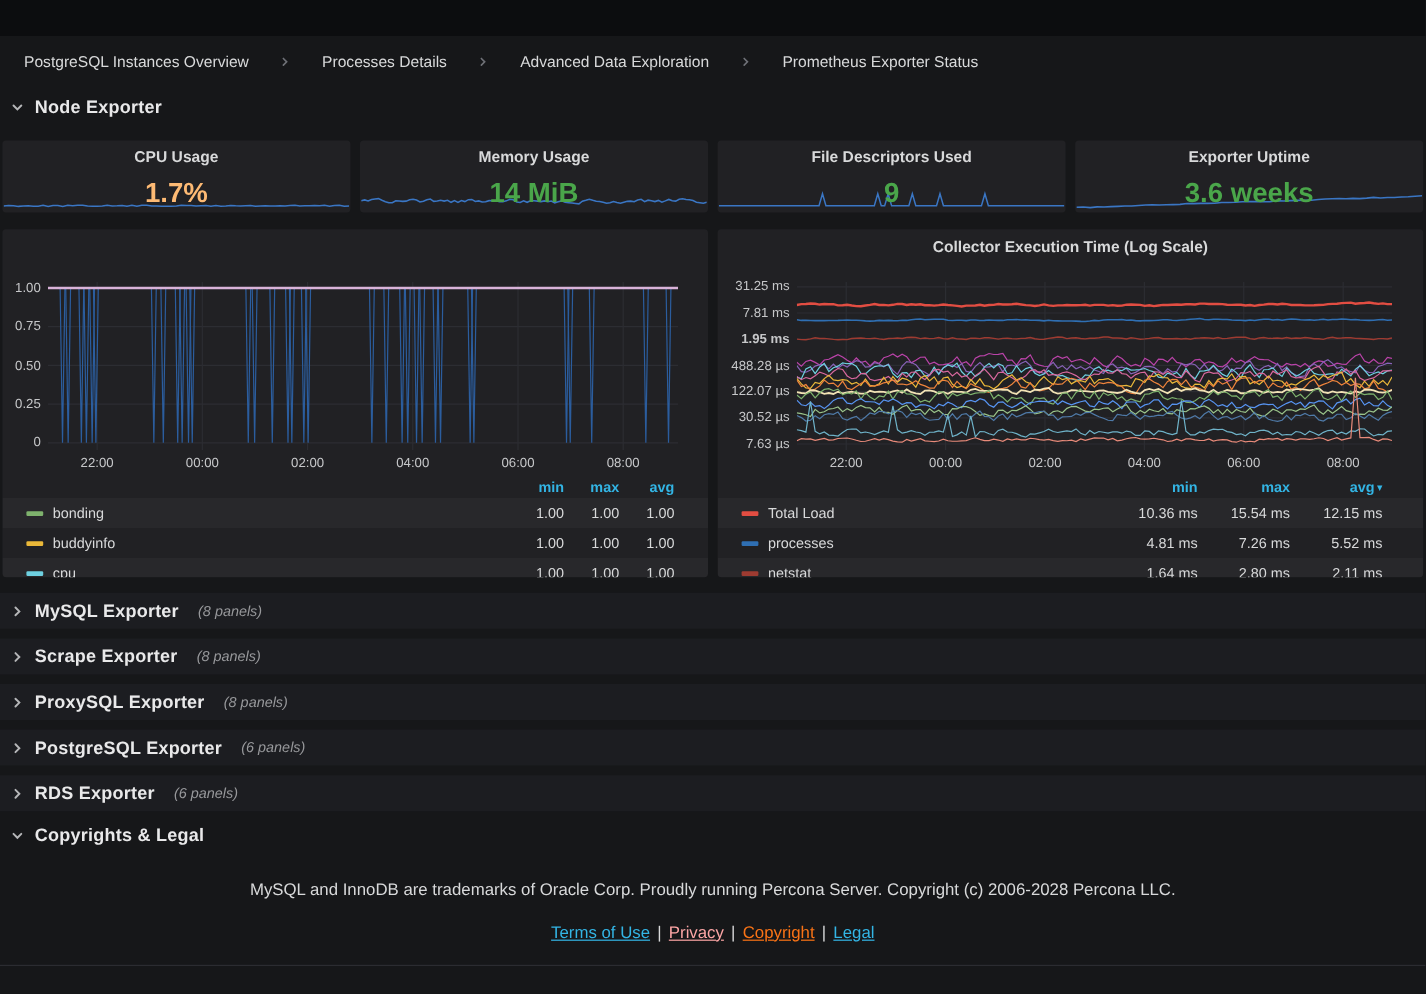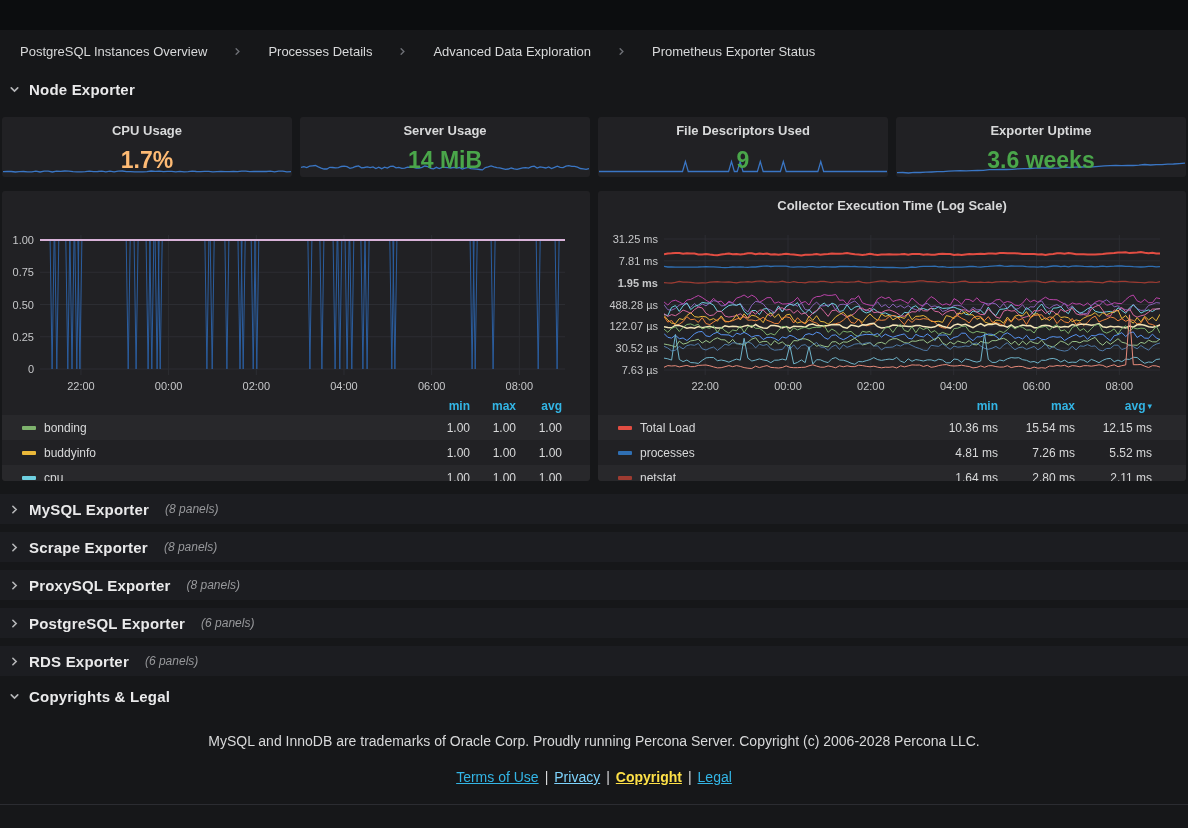--- a/index.html
+++ b/index.html
@@ -85,21 +85,21 @@
 
 <div class="stats-row">
   <div class="panel">
     <div class="stat-title">CPU Usage</div>
     <div class="stat-value" style="color: #fdba74;">1.7%</div>
     <svg class="spark" viewBox="0 0 300 24" preserveAspectRatio="none">
         <polyline points="0.0,19.6 4.3,19.3 8.6,19.5 12.9,20.0 17.1,19.7 21.4,19.5 25.7,19.9 30.0,19.9 34.3,19.1 38.6,20.0 42.9,19.2 47.1,19.2 51.4,20.0 55.7,19.1 60.0,19.4 64.3,19.0 68.6,19.1 72.9,19.7 77.1,19.9 81.4,19.8 85.7,19.7 90.0,19.1 94.3,19.6 98.6,19.5 102.9,19.2 107.1,19.9 111.4,19.1 115.7,19.8 120.0,19.1 124.3,19.0 128.6,19.7 132.9,19.7 137.1,19.9 141.4,19.8 145.7,19.8 150.0,19.7 154.3,19.0 158.6,19.3 162.9,19.2 167.1,19.7 171.4,19.4 175.7,19.3 180.0,19.8 184.3,19.3 188.6,19.9 192.9,19.6 197.1,19.2 201.4,19.5 205.7,19.6 210.0,19.4 214.3,19.3 218.6,19.8 222.9,19.6 227.1,19.4 231.4,19.7 235.7,19.6 240.0,19.4 244.3,19.6 248.6,19.2 252.9,19.1 257.1,19.6 261.4,19.5 265.7,19.5 270.0,19.3 274.3,19.5 278.6,19.1 282.9,19.8 287.1,19.2 291.4,19.1 295.7,19.9 300.0,19.6" fill="none" stroke="#3a76c4" stroke-width="1.3"></polyline>
       </svg>
   </div>
   <div class="panel">
-    <div class="stat-title">Server Usage</div>
+    <div class="stat-title">Memory Usage</div>
     <div class="stat-value" style="color: rgb(74, 166, 74);">14 MiB</div>
     <svg class="spark" viewBox="0 0 300 24" preserveAspectRatio="none">
         <polyline points="0.0,15.3 3.0,14.6 6.0,15.5 9.0,14.2 12.0,13.8 15.0,13.5 18.0,14.9 21.0,16.1 24.0,17.0 27.0,17.0 30.0,15.3 33.0,15.5 36.0,15.8 39.0,15.6 42.0,14.5 45.0,14.1 48.0,14.7 51.0,16.3 54.0,15.7 57.0,14.5 60.0,13.9 63.0,15.8 66.0,15.5 69.0,14.9 72.0,15.6 75.0,14.9 78.0,16.6 81.0,15.2 84.0,16.7 87.0,15.1 90.0,16.0 93.0,14.4 96.0,14.2 99.0,15.9 102.0,15.4 105.0,16.3 108.0,16.1 111.0,15.2 114.0,15.3 117.0,15.3 120.0,16.1 123.0,16.1 126.0,15.4 129.0,14.0 132.0,14.5 135.0,16.3 138.0,16.8 141.0,15.3 144.0,16.6 147.0,15.3 150.0,15.3 153.0,15.6 156.0,16.0 159.0,15.4 162.0,16.1 165.0,15.5 168.0,17.0 171.0,16.1 174.0,15.4 177.0,16.6 180.0,16.9 183.0,17.2 186.0,17.5 189.0,17.9 192.0,15.6 195.0,14.9 198.0,14.0 201.0,14.9 204.0,15.7 207.0,15.9 210.0,16.6 213.0,17.4 216.0,17.0 219.0,16.0 222.0,16.8 225.0,17.4 228.0,16.6 231.0,15.8 234.0,15.6 237.0,16.1 240.0,14.7 243.0,14.1 246.0,16.1 249.0,14.8 252.0,15.3 255.0,16.0 258.0,15.0 261.0,16.5 264.0,15.4 267.0,14.2 270.0,15.3 273.0,15.6 276.0,14.1 279.0,13.7 282.0,14.3 285.0,14.4 288.0,15.1 291.0,16.5 294.0,16.9 297.0,17.4 300.0,16.6" fill="none" stroke="#3a76c4" stroke-width="1.3"></polyline>
       </svg>
   </div>
   <div class="panel">
     <div class="stat-title">File Descriptors Used</div>
     <div class="stat-value" style="color: rgb(74, 166, 74);">9</div>
     <svg class="spark" viewBox="0 0 300 24" preserveAspectRatio="none">
         <polyline points="0.0,19.5 87.0,19.5 90.0,9.5 93.0,19.5 135.0,19.5 138.0,9.5 141.0,19.5 144.0,19.5 147.0,9.5 150.0,19.5 165.0,19.5 168.0,9.5 171.0,19.5 189.0,19.5 192.0,9.5 195.0,19.5 228.0,19.5 231.0,9.5 234.0,19.5 300.0,19.5" fill="none" stroke="#3a76c4" stroke-width="1.3"></polyline>
@@ -334,14 +334,14 @@
   </div>
 
 <div class="section-header" id="legal-header">
   <svg width="13" height="13" viewBox="0 0 12 12">
       <path d="M3 4.5 L6 7.5 L9 4.5" fill="none" stroke="#b5b6b8" stroke-width="1.5" stroke-linecap="round"></path>
     </svg>
   <span class="section-title">Copyrights &amp; Legal</span>
 </div>
 
 <div class="legal-text">MySQL and InnoDB are trademarks of Oracle Corp. Proudly running Percona Server. Copyright (c) 2006-2028 Percona LLC.</div>
-<div class="legal-links" id="legal-links"><a href="#" style="color: rgb(51, 181, 229);">Terms of Use</a><span class="link-sep">|</span><a href="#" style="color: #7dd3fc;">Privacy</a><span class="link-sep">|</span><a href="#" style="color: #fde047; font-weight: bold;">Copyright</a><span class="link-sep">|</span><a href="#" style="color: rgb(51, 181, 229);">Legal</a></div>
+<div class="legal-links" id="legal-links"><a href="#" style="color: rgb(51, 181, 229);">Terms of Use</a><span class="link-sep">|</span><a href="#" style="color: #fca5a5;">Privacy</a><span class="link-sep">|</span><a href="#" style="color: #f97316;">Copyright</a><span class="link-sep">|</span><a href="#" style="color: rgb(51, 181, 229);">Legal</a></div>
 <div class="divider"></div>
 
 </body></html>

